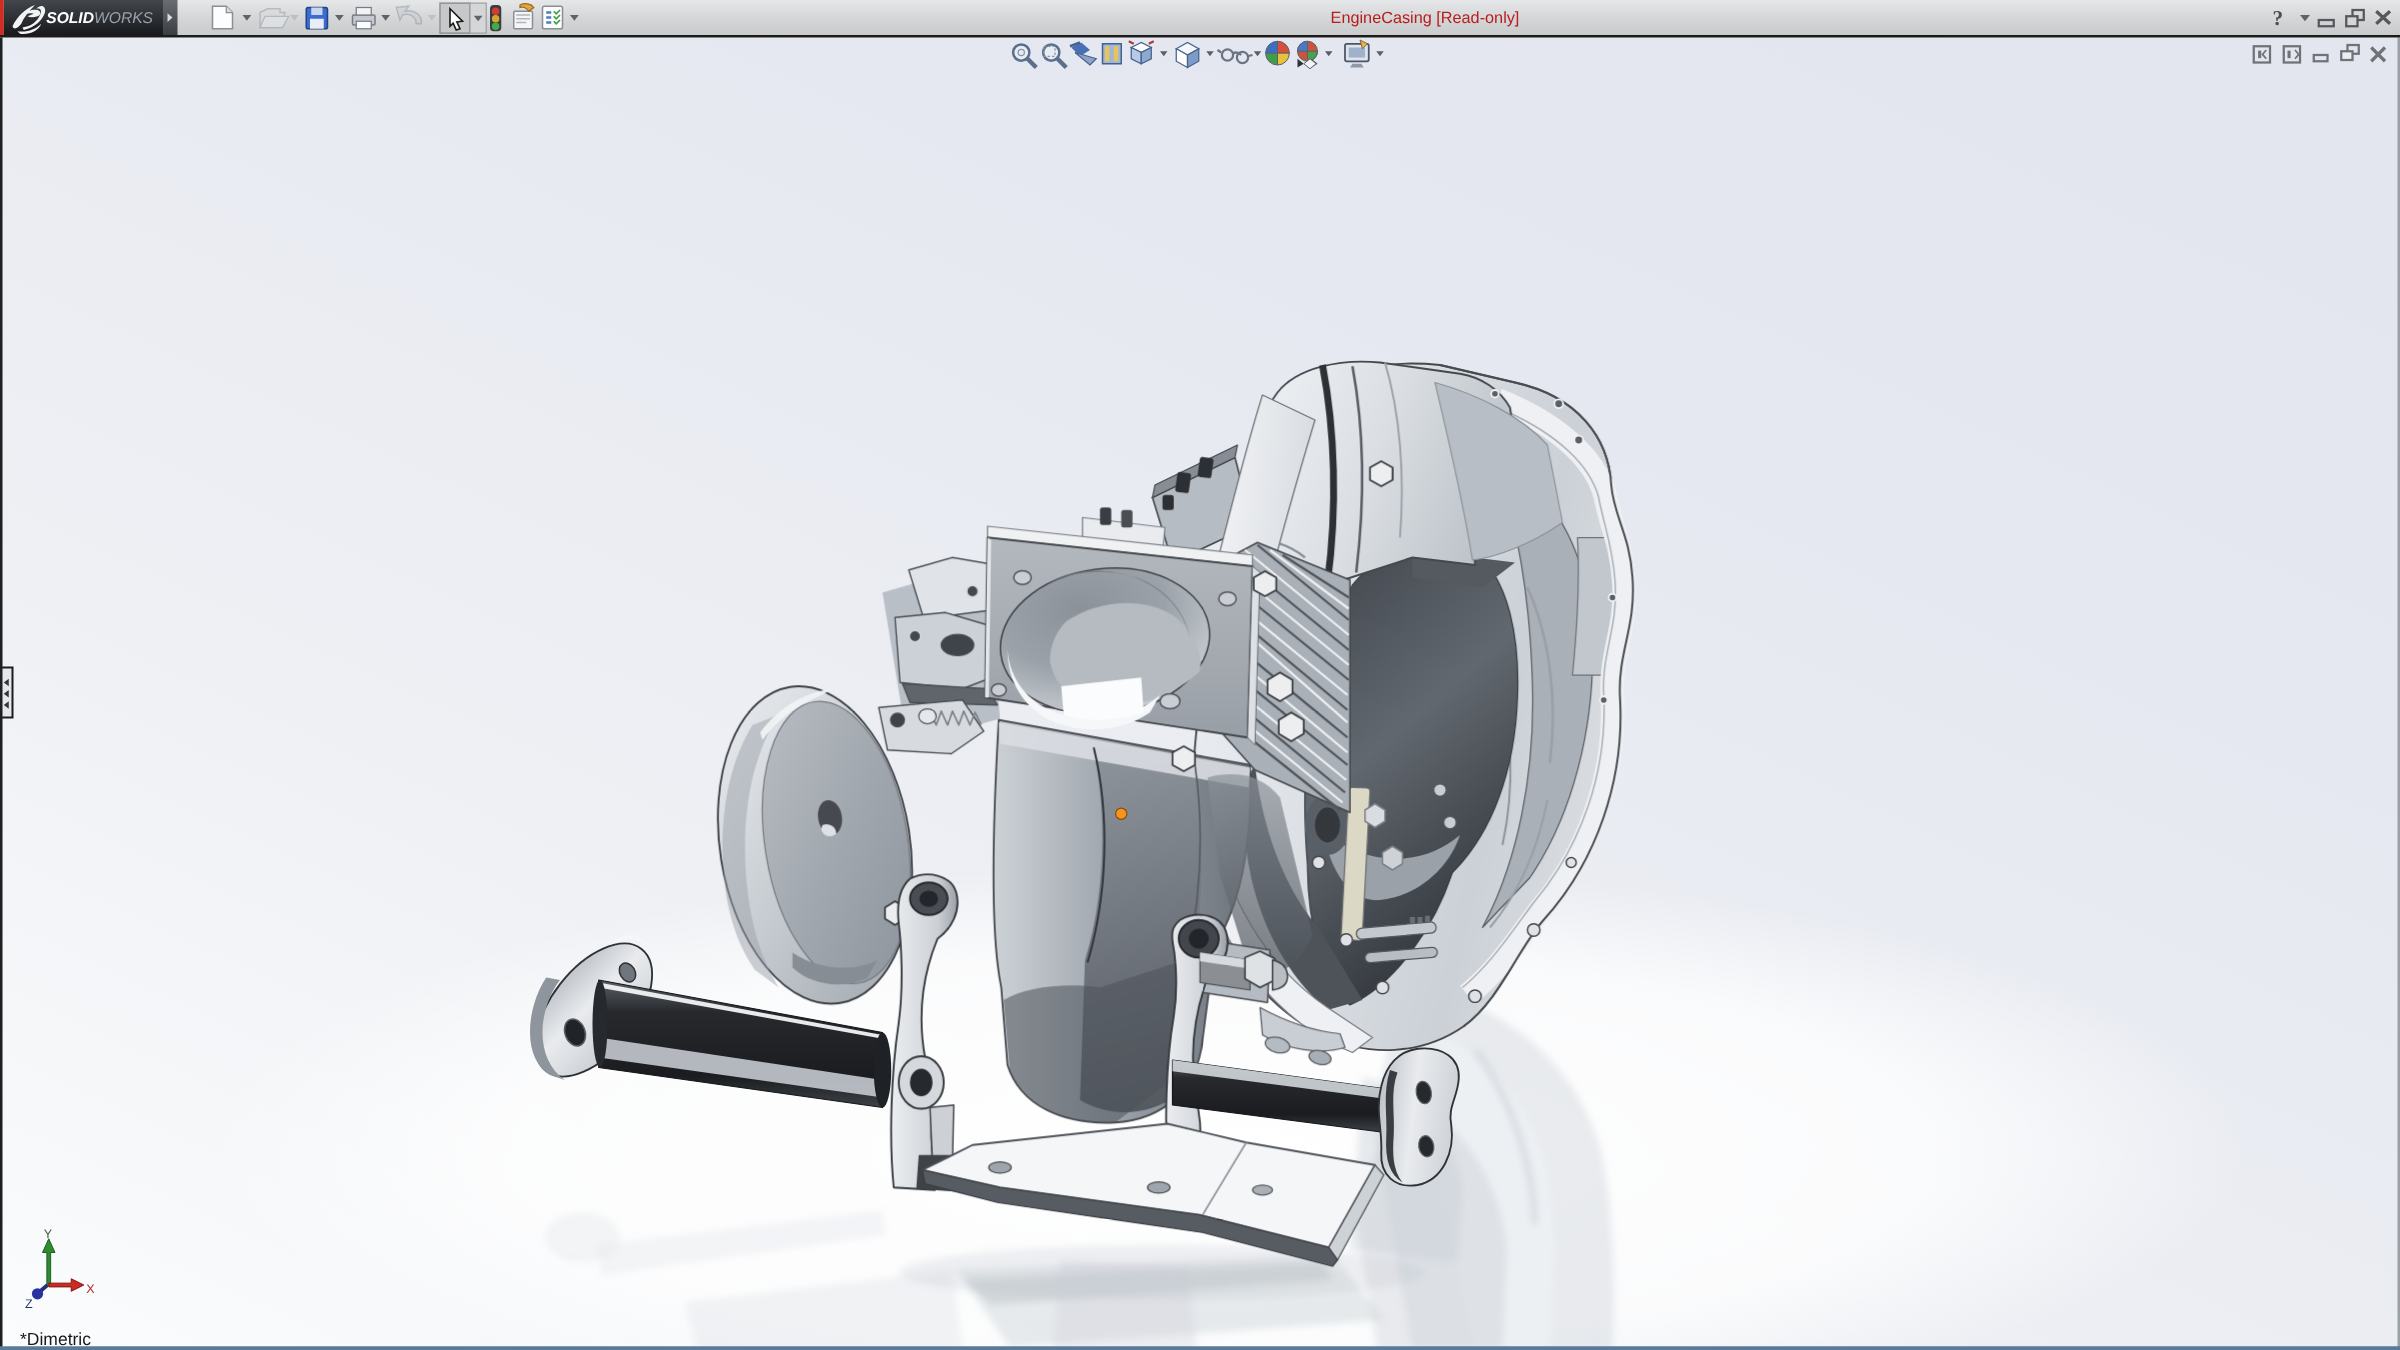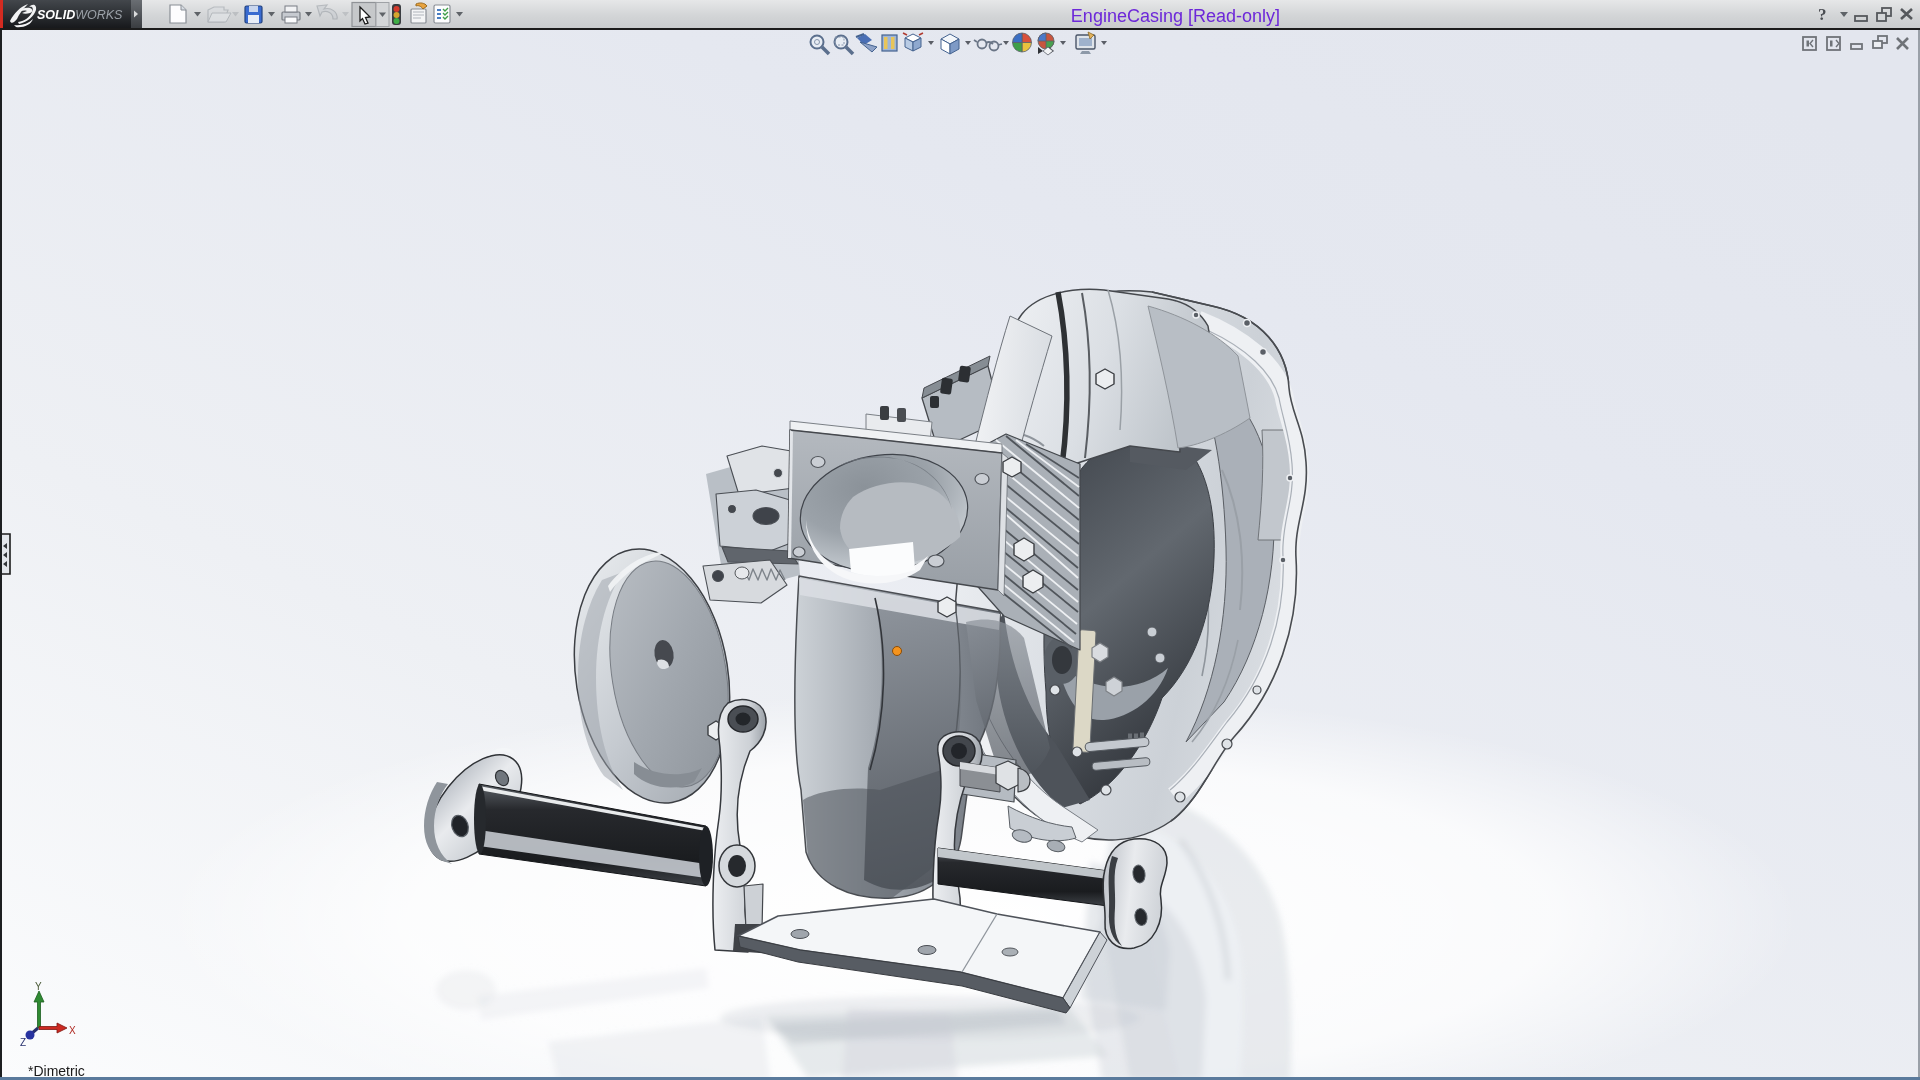--- a/index.html
+++ b/index.html
@@ -4,24 +4,24 @@
 <style>
   html,body{margin:0;padding:0;width:1920px;height:1080px;overflow:hidden;
     font-family:"Liberation Sans",sans-serif;}
   #titlebar{position:absolute;left:0;top:0;width:1920px;height:28px;
     background:linear-gradient(#e6e7e8,#d3d5d7 55%,#c9cbcd);border-bottom:2px solid #1b1b1b;}
   #redstrip{position:absolute;left:0;top:0;width:3px;height:28px;background:#d42b21;}
   #logoblock{position:absolute;left:3px;top:0;width:128px;height:28px;
     background:linear-gradient(#43474c,#17191c);}
   #arrowblock{position:absolute;left:131px;top:0;width:11px;height:28px;
     background:linear-gradient(#6a6e73,#3a3d41);}
-  #wtitle{position:absolute;left:1000px;top:6px;width:280px;text-align:right;
-    font-size:18px;color:#6d28d9;}
+  #wtitle{position:absolute;left:1000px;top:6px;width:280px;text-align:center;
+    font-size:13px;color:#b91c1c;}
   #viewport{position:absolute;left:0;top:30px;width:1920px;height:1050px;}
-  #dimetric{position:absolute;left:28px;top:1063px;font-size:14px;color:#1a1a1a;}
+  #dimetric{position:absolute;left:16px;top:1063px;font-size:14px;color:#1a1a1a;}
 </style>
 </head>
 <body>
 <div id="viewport"></div>
 <svg id="scene" width="1920" height="1080" viewBox="0 0 1920 1080" style="position:absolute;left:0;top:0" xmlns="http://www.w3.org/2000/svg">
   <defs>
     <linearGradient id="bg" x1="0" y1="1" x2="0.85" y2="0">
       <stop offset="0" stop-color="#fbfcfd"></stop>
       <stop offset="0.35" stop-color="#eef0f4"></stop>
       <stop offset="0.75" stop-color="#e5e8f0"></stop>

